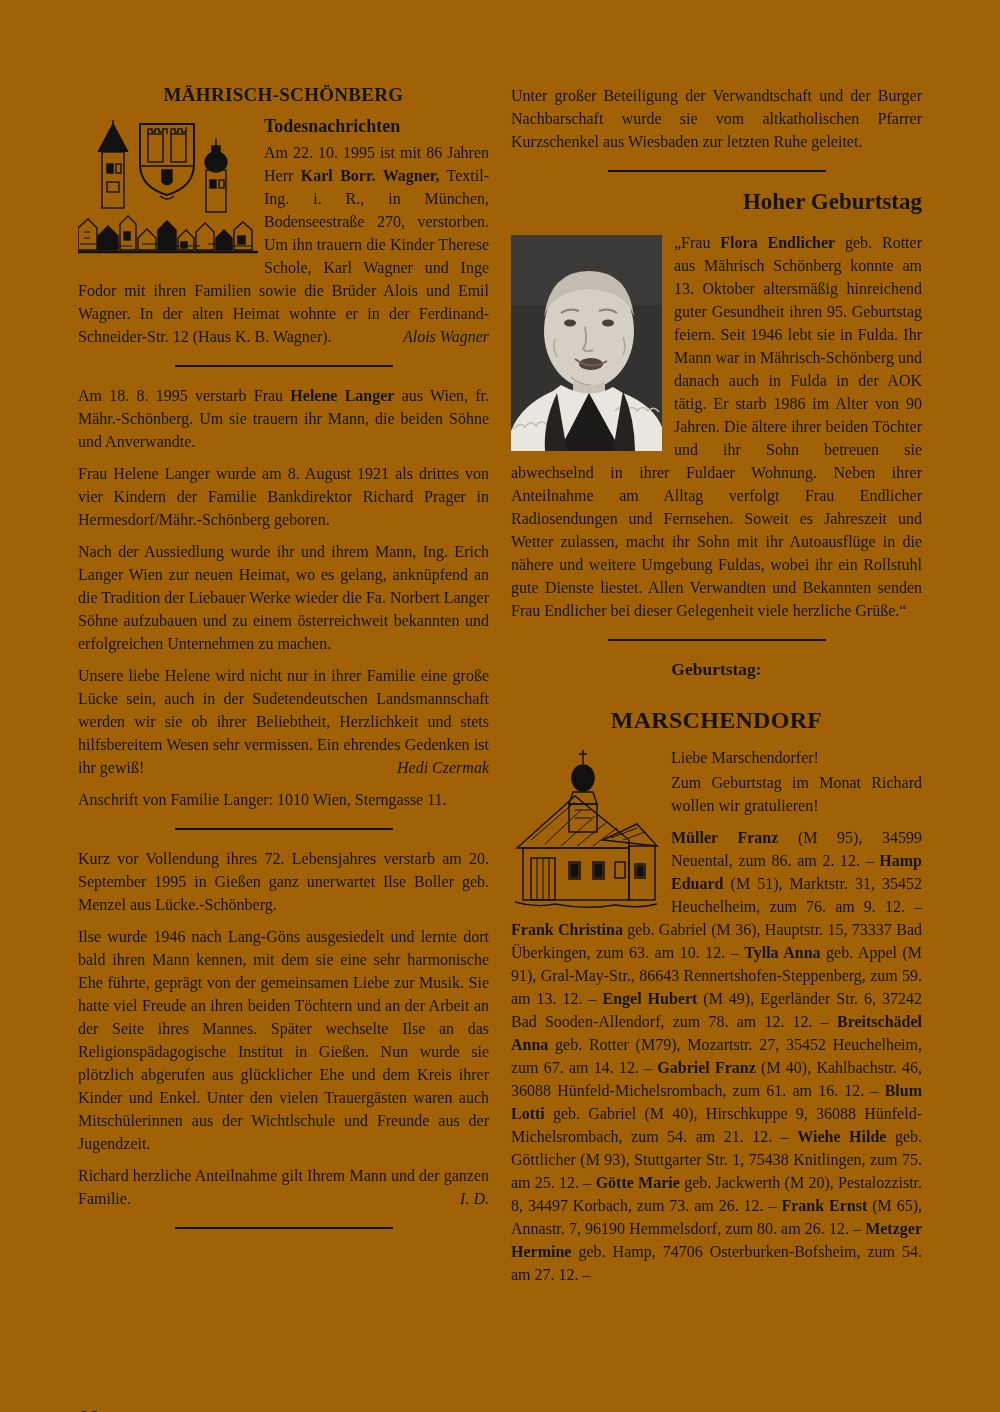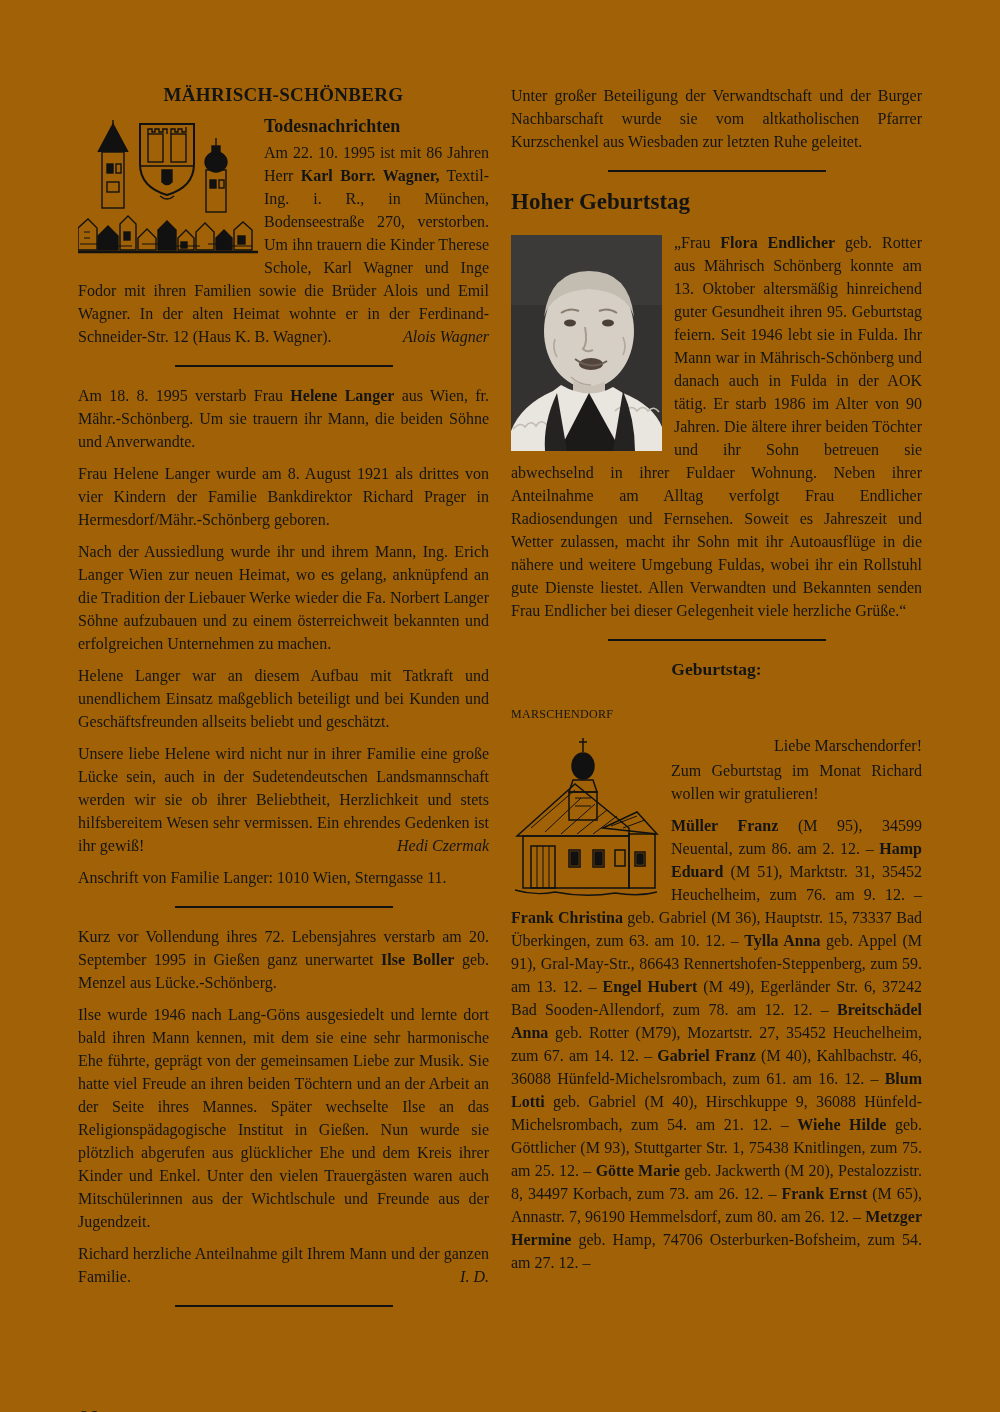--- a/index.html
+++ b/index.html
@@ -4,33 +4,33 @@
 <style>
   html,body{margin:0;padding:0;background:#e8e8e8;}
   .sheet{
     position:relative;width:1000px;height:1412px;background:#a16207;
     font-family:"Liberation Serif","DejaVu Serif",serif;color:#141414;
     margin:0 auto;overflow:hidden;
   }
   .columns{position:absolute;left:78px;top:84px;width:844px;display:flex;gap:22px;}
   .col{width:411px;}
   p{margin:0 0 9px 0;font-size:16px;line-height:23px;text-align:justify;}
-  p.noj{text-align:right;}
+  p.noj{text-align:left;}
   .section-title{font-size:19px;font-weight:bold;text-align:center;margin:0 0 10px 0;letter-spacing:.3px;}
   .sub-title{font-size:18px;font-weight:bold;margin:0 0 4px 0;}
-  .big-title{font-size:23px;font-weight:bold;text-align:left;margin:6px 0 16px 0;}
+  .big-title{font-size:23px;font-weight:bold;text-align:right;margin:6px 0 16px 0;}
   .rule{width:218px;border-top:2.2px solid #121212;margin:17px auto 17px auto;clear:both;}
   .sig{float:right;font-style:italic;}
   .float-art{float:left;}
   .town-art{width:180px;height:138px;margin:4px 6px 2px 0;}
   .photo-art{width:151px;height:216px;margin:4px 12px 4px 0;}
   .church-art{width:150px;height:164px;margin:2px 10px 2px 0;}
   .bold-line{font-weight:bold;}
   .page-number{position:absolute;left:80px;top:1408px;font-size:18px;}
-  .m-title{font-size:12px;font-weight:normal;margin:26px 0 12px 0;letter-spacing:.3px;}
+  .m-title{font-size:24px;font-weight:bold;text-align:center;margin:26px 0 12px 0;letter-spacing:.3px;}
 </style>
 </head>
 <body>
 
 <div class="sheet">
   <div class="columns">
 
     <div class="col">
 
       <div class="section-title">MÄHRISCH-SCHÖNBERG</div>
@@ -82,29 +82,28 @@
 
         <p><span><span>Am 22. 10. 1995 ist mit 86 Jahren Herr </span><span style="font-weight: 700;">Karl Borr. Wagner,</span><span> Textil-Ing. i. R., in München, Bodenseestraße 270, verstorben. Um ihn trauern die Kinder Therese Schole, Karl Wagner und Inge Fodor mit ihren Familien sowie die Brüder Alois und Emil Wagner. In der alten Heimat wohnte er in der Ferdinand-Schneider-Str. 12 (Haus K. B. Wagner).</span></span><span class="sig">Alois Wagner</span></p>
       </div>
 
       <div class="rule"></div>
 
       <div>
         <p><span><span>Am 18. 8. 1995 verstarb Frau </span><span style="font-weight: 700;">Helene Langer</span><span> aus Wien, fr. Mähr.-Schönberg. Um sie trauern ihr Mann, die beiden Söhne und Anverwandte.</span></span></p>
         <p><span><span>Frau Helene Langer wurde am 8. August 1921 als drittes von vier Kindern der Familie Bankdirektor Richard Prager in Hermesdorf/Mähr.-Schönberg geboren.</span></span></p>
         <p><span><span>Nach der Aussiedlung wurde ihr und ihrem Mann, Ing. Erich Langer Wien zur neuen Heimat, wo es gelang, anknüpfend an die Tradition der Liebauer Werke wieder die Fa. Norbert Langer Söhne aufzubauen und zu einem österreichweit bekannten und erfolgreichen Unternehmen zu machen.</span></span></p>
-        <p><span><span>Helene Langer war an diesem Aufbau mit Tatkraft und unendlichem Einsatz maßgeblich beteiligt und bei Kunden und Geschäftsfreunden allseits beliebt und geschätzt.</span></span></p>
         <p><span><span>Unsere liebe Helene wird nicht nur in ihrer Familie eine große Lücke sein, auch in der Sudetendeutschen Landsmannschaft werden wir sie ob ihrer Beliebtheit, Herzlichkeit und stets hilfsbereitem Wesen sehr vermissen. Ein ehrendes Gedenken ist ihr gewiß!</span></span><span class="sig">Hedi Czermak</span></p>
         <p><span><span>Anschrift von Familie Langer: 1010 Wien, Sterngasse 11.</span></span></p>
       </div>
 
       <div class="rule"></div>
 
       <div>
-        <p><span><span>Kurz vor Vollendung ihres 72. Lebensjahres verstarb am 20. September 1995 in Gießen ganz unerwartet </span><span style="font-weight: 700;">Ilse Boller</span><span> geb. Menzel aus Lücke.-Schönberg.</span></span></p>
+        <p><span><span>Kurz vor Vollendung ihres 72. Lebensjahres verstarb am 20. September 1995 in Gießen ganz unerwartet </span><span style="font-weight: 400;">Ilse Boller</span><span> geb. Menzel aus Lücke.-Schönberg.</span></span></p>
         <p><span><span>Ilse wurde 1946 nach Lang-Göns ausgesiedelt und lernte dort bald ihren Mann kennen, mit dem sie eine sehr harmonische Ehe führte, geprägt von der gemeinsamen Liebe zur Musik. Sie hatte viel Freude an ihren beiden Töchtern und an der Arbeit an der Seite ihres Mannes. Später wechselte Ilse an das Religionspädagogische Institut in Gießen. Nun wurde sie plötzlich abgerufen aus glücklicher Ehe und dem Kreis ihrer Kinder und Enkel. Unter den vielen Trauergästen waren auch Mitschülerinnen aus der Wichtlschule und Freunde aus der Jugendzeit.</span></span></p>
         <p><span><span>Richard herzliche Anteilnahme gilt Ihrem Mann und der ganzen Familie.</span></span><span class="sig">I. D.</span></p>
       </div>
 
       <div class="rule"></div>
 
     </div>
 
     <div class="col">
 

